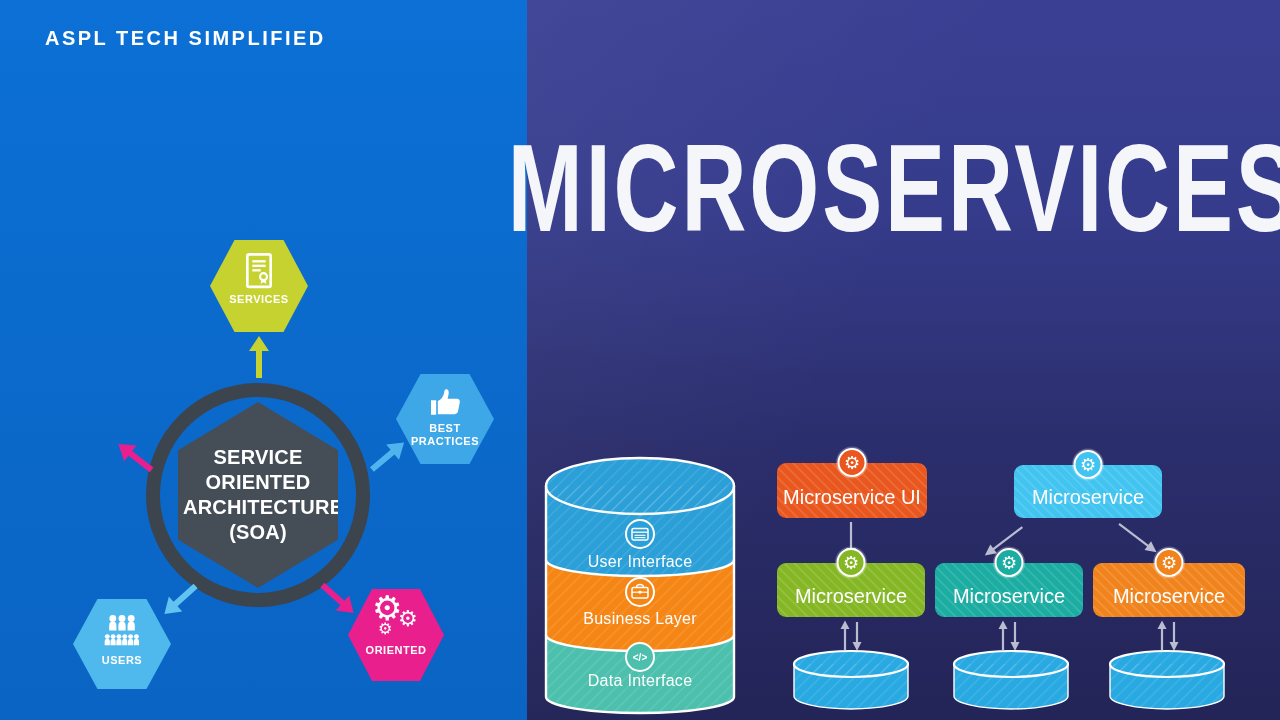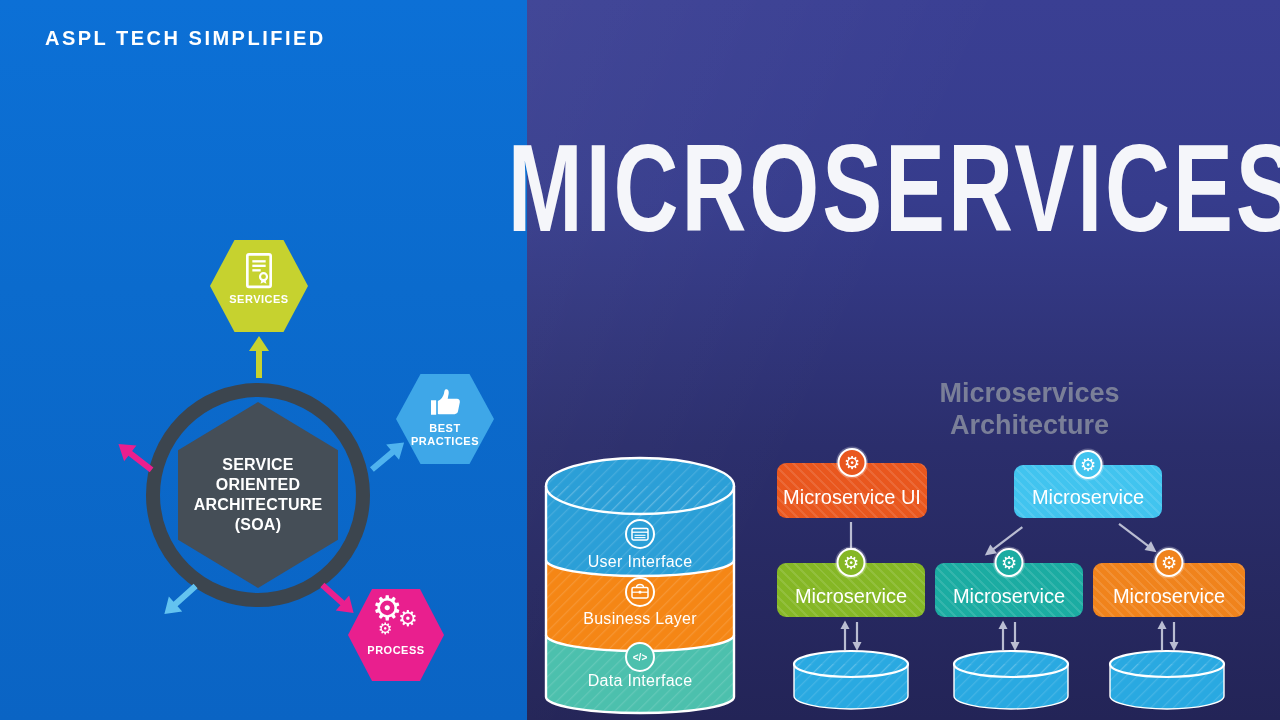--- a/index.html
+++ b/index.html
@@ -12,21 +12,21 @@
   .brand { position:absolute; left:45px; top:27px; width:470px; color:#fff;
     font-size:20px; font-weight:700; letter-spacing:2.5px; white-space:nowrap; }
 
   
   .soa-ring { position:absolute; left:146px; top:383px; width:224px; height:224px;
     border:14px solid #3C454E; border-radius:50%; }
   .hex-center { position:absolute; left:178px; top:402px; width:160px; height:186px;
     background:#454E57;
     clip-path:polygon(50% 0,100% 26%,100% 74%,50% 100%,0 74%,0 26%);
     display:flex; align-items:center; justify-content:center; }
-  .hex-center .soa-title { width:150px; text-align:center; color:#fff; font-size:16px;
+  .hex-center .soa-title { width:150px; text-align:center; color:#fff; font-size:20px;
     font-weight:700; line-height:1.25; letter-spacing:0.2px; }
 
   
   .hex { position:absolute; clip-path:polygon(25% 0,75% 0,100% 50%,75% 100%,25% 100%,0 50%);
     display:flex; flex-direction:column; align-items:center; }
   .hex .hx-label { color:#fff; font-weight:700; font-size:11px; letter-spacing:0.5px;
     text-align:center; line-height:1.15; }
   .hex-services  { left:210px; top:240px; width:98px;  height:92px; background:#C6D22F; }
   .hex-plateform { left:22px;  top:375px; width:100px; height:90px; background:#E91F8E; }
   .hex-best      { left:396px; top:374px; width:98px;  height:90px; background:#3EA7E8; }
@@ -159,33 +159,54 @@
   </div>
 
   <div class="hex hex-process">
     <div class="hx-icon">
       <div class="gearwrap">
         <span class="gear-glyph g1">⚙</span>
         <span class="gear-glyph g2">⚙</span>
         <span class="gear-glyph g3">⚙</span>
       </div>
     </div>
-    <div class="hx-label">PROCESS</div>
-  </div>
-
+    <div class="hx-label">ORIENTED</div>
+  </div>
+
+  <div class="hex hex-users">
+    <div class="hx-icon">
+      <svg width="46" height="34" viewBox="0 0 30 22">
+        <defs>
+            <g id="prs">
+              <circle cx="0" cy="-4.1" r="1.9" fill="#fff"></circle>
+              <path d="M-2 2.6 v-2.7 a2 2.3 0 0 1 4 0 v2.7 z" fill="#fff"></path>
+            </g>
+          </defs>
+        <use href="#prs" transform="translate(9 7) scale(1.18)"></use>
+        <use href="#prs" transform="translate(15 7) scale(1.18)"></use>
+        <use href="#prs" transform="translate(21 7) scale(1.18)"></use>
+        <use href="#prs" transform="translate(5.4 17.5) scale(0.85)"></use>
+        <use href="#prs" transform="translate(9.2 17.5) scale(0.85)"></use>
+        <use href="#prs" transform="translate(13 17.5) scale(0.85)"></use>
+        <use href="#prs" transform="translate(16.8 17.5) scale(0.85)"></use>
+        <use href="#prs" transform="translate(20.6 17.5) scale(0.85)"></use>
+        <use href="#prs" transform="translate(24.4 17.5) scale(0.85)"></use>
+      </svg>
+    </div>
+    <div class="hx-label">USERS</div>
+  </div>
 
 </div>
 
 <div class="right-panel">
 
   <div class="big-title">
     <span>MICROSERVICES</span>
   </div>
 
-  <div class="diag-heading head-micro">Microservices Architecture</div>
 
   <div class="abs" style="left:16px; top:454px;">
     <svg width="194" height="262" viewBox="0 0 194 262">
       <defs>
         <pattern id="hatch" width="8" height="8" patternUnits="userSpaceOnUse" patternTransform="rotate(45)">
           <line x1="0" y1="0" x2="0" y2="8" stroke="#ffffff" stroke-opacity="0.13" stroke-width="2.5"></line>
         </pattern>
       </defs>
 
       <path d="M3,32 V243 A94,16 0 0 0 191,243 V32 Z" fill="#4CC0AD"></path>

